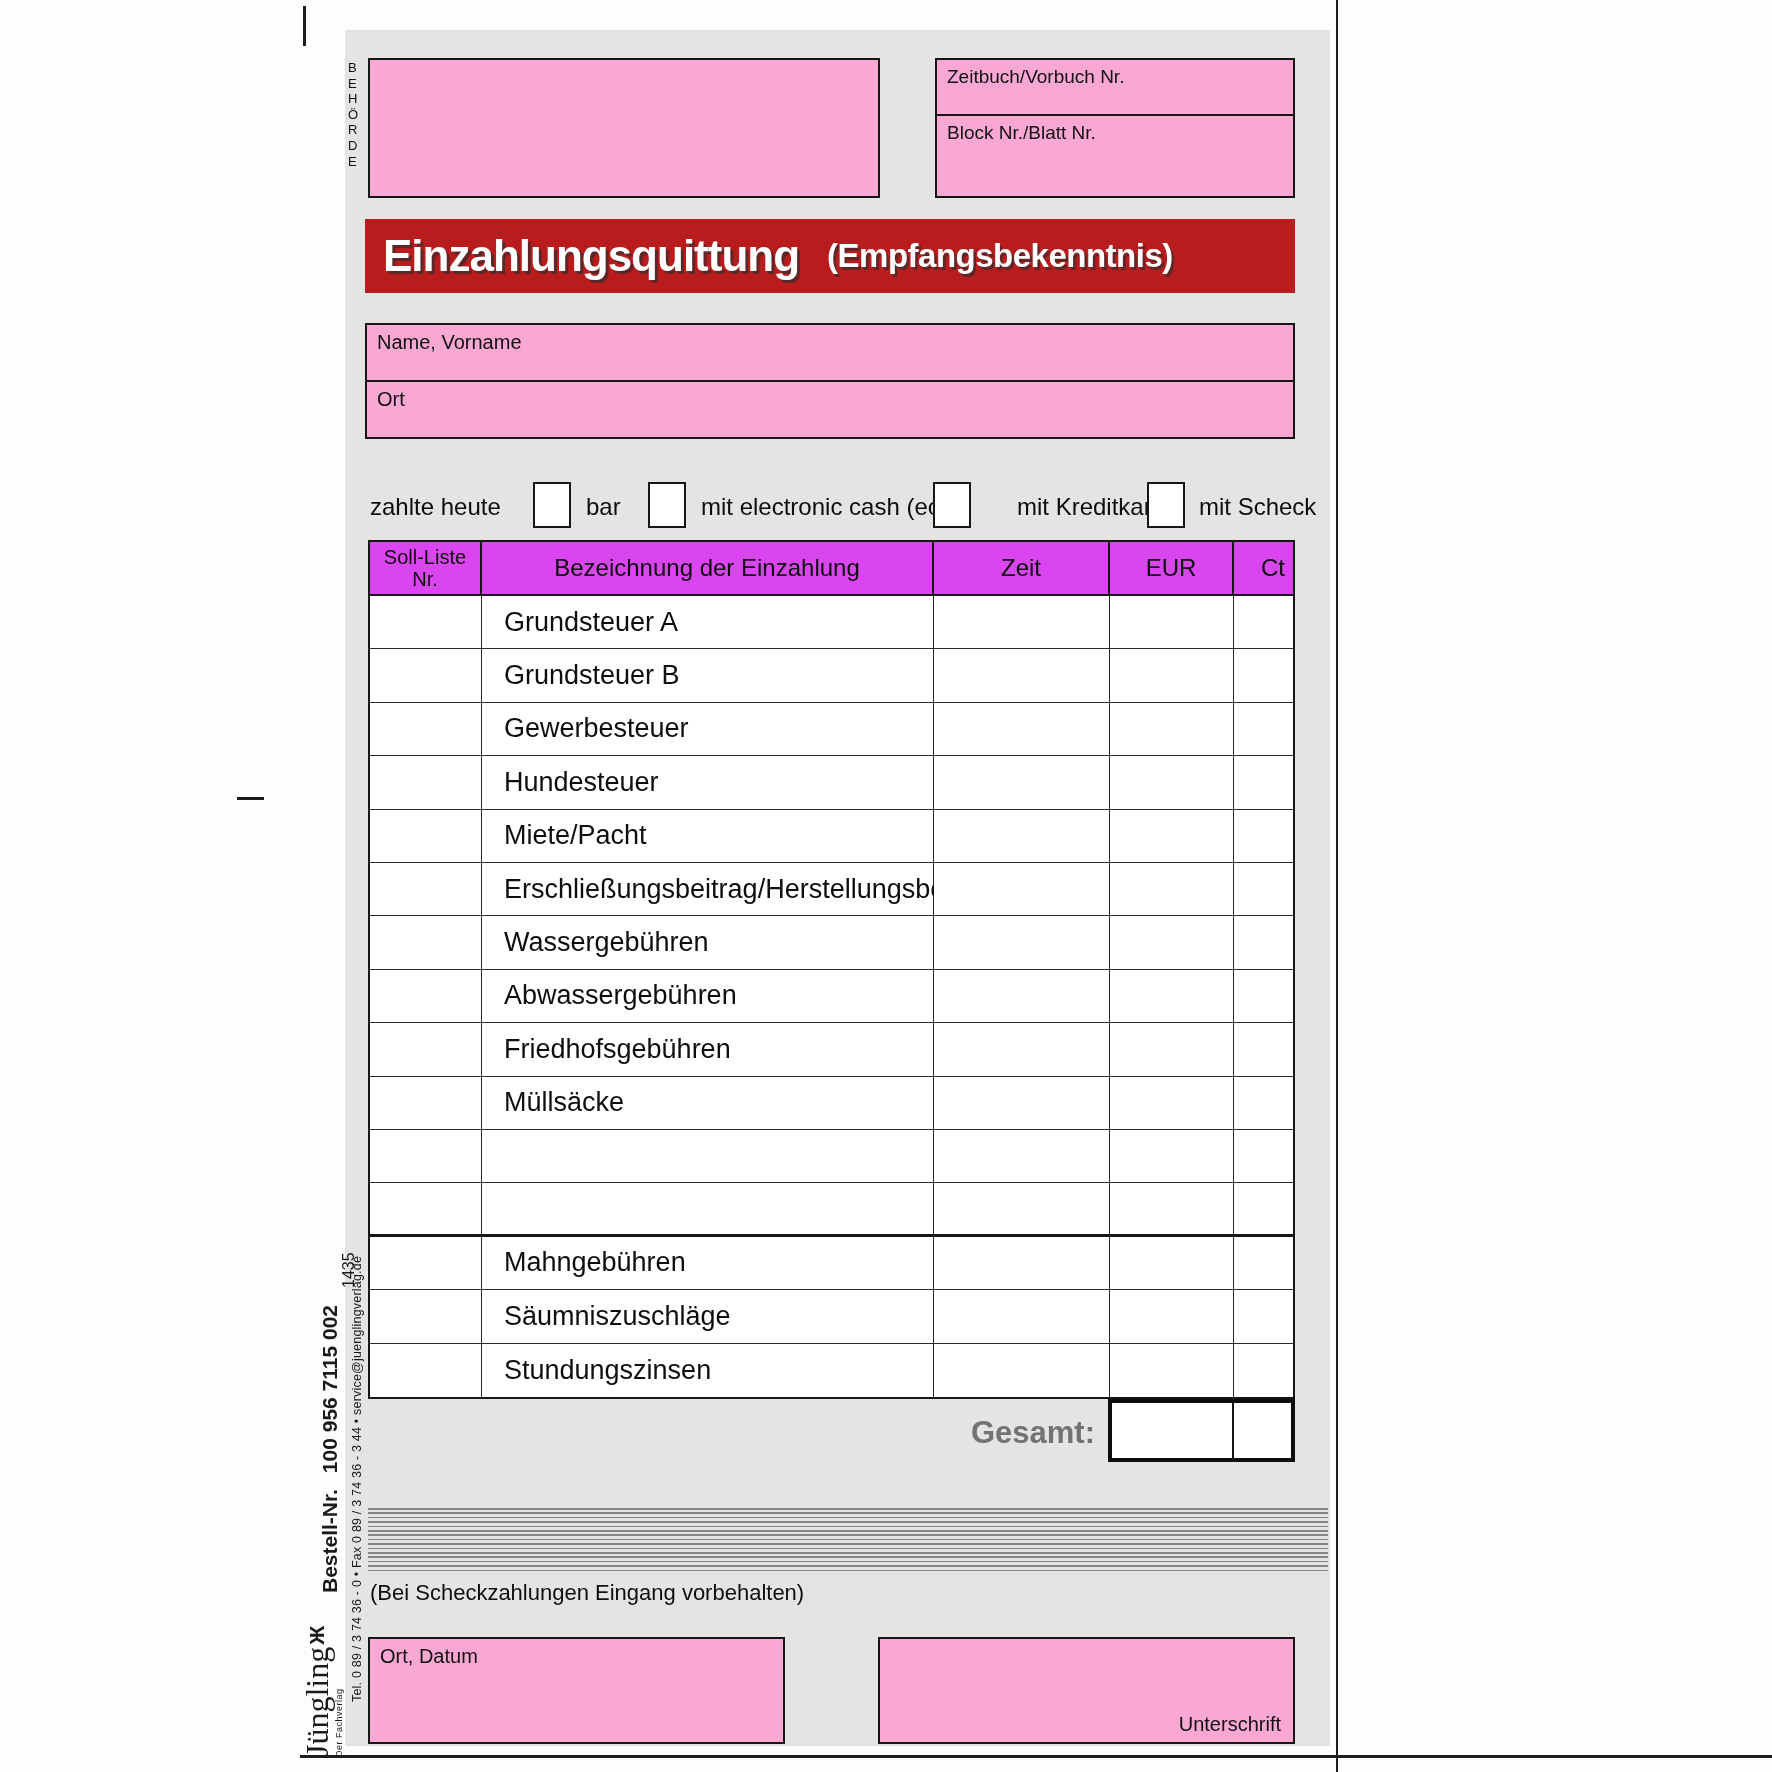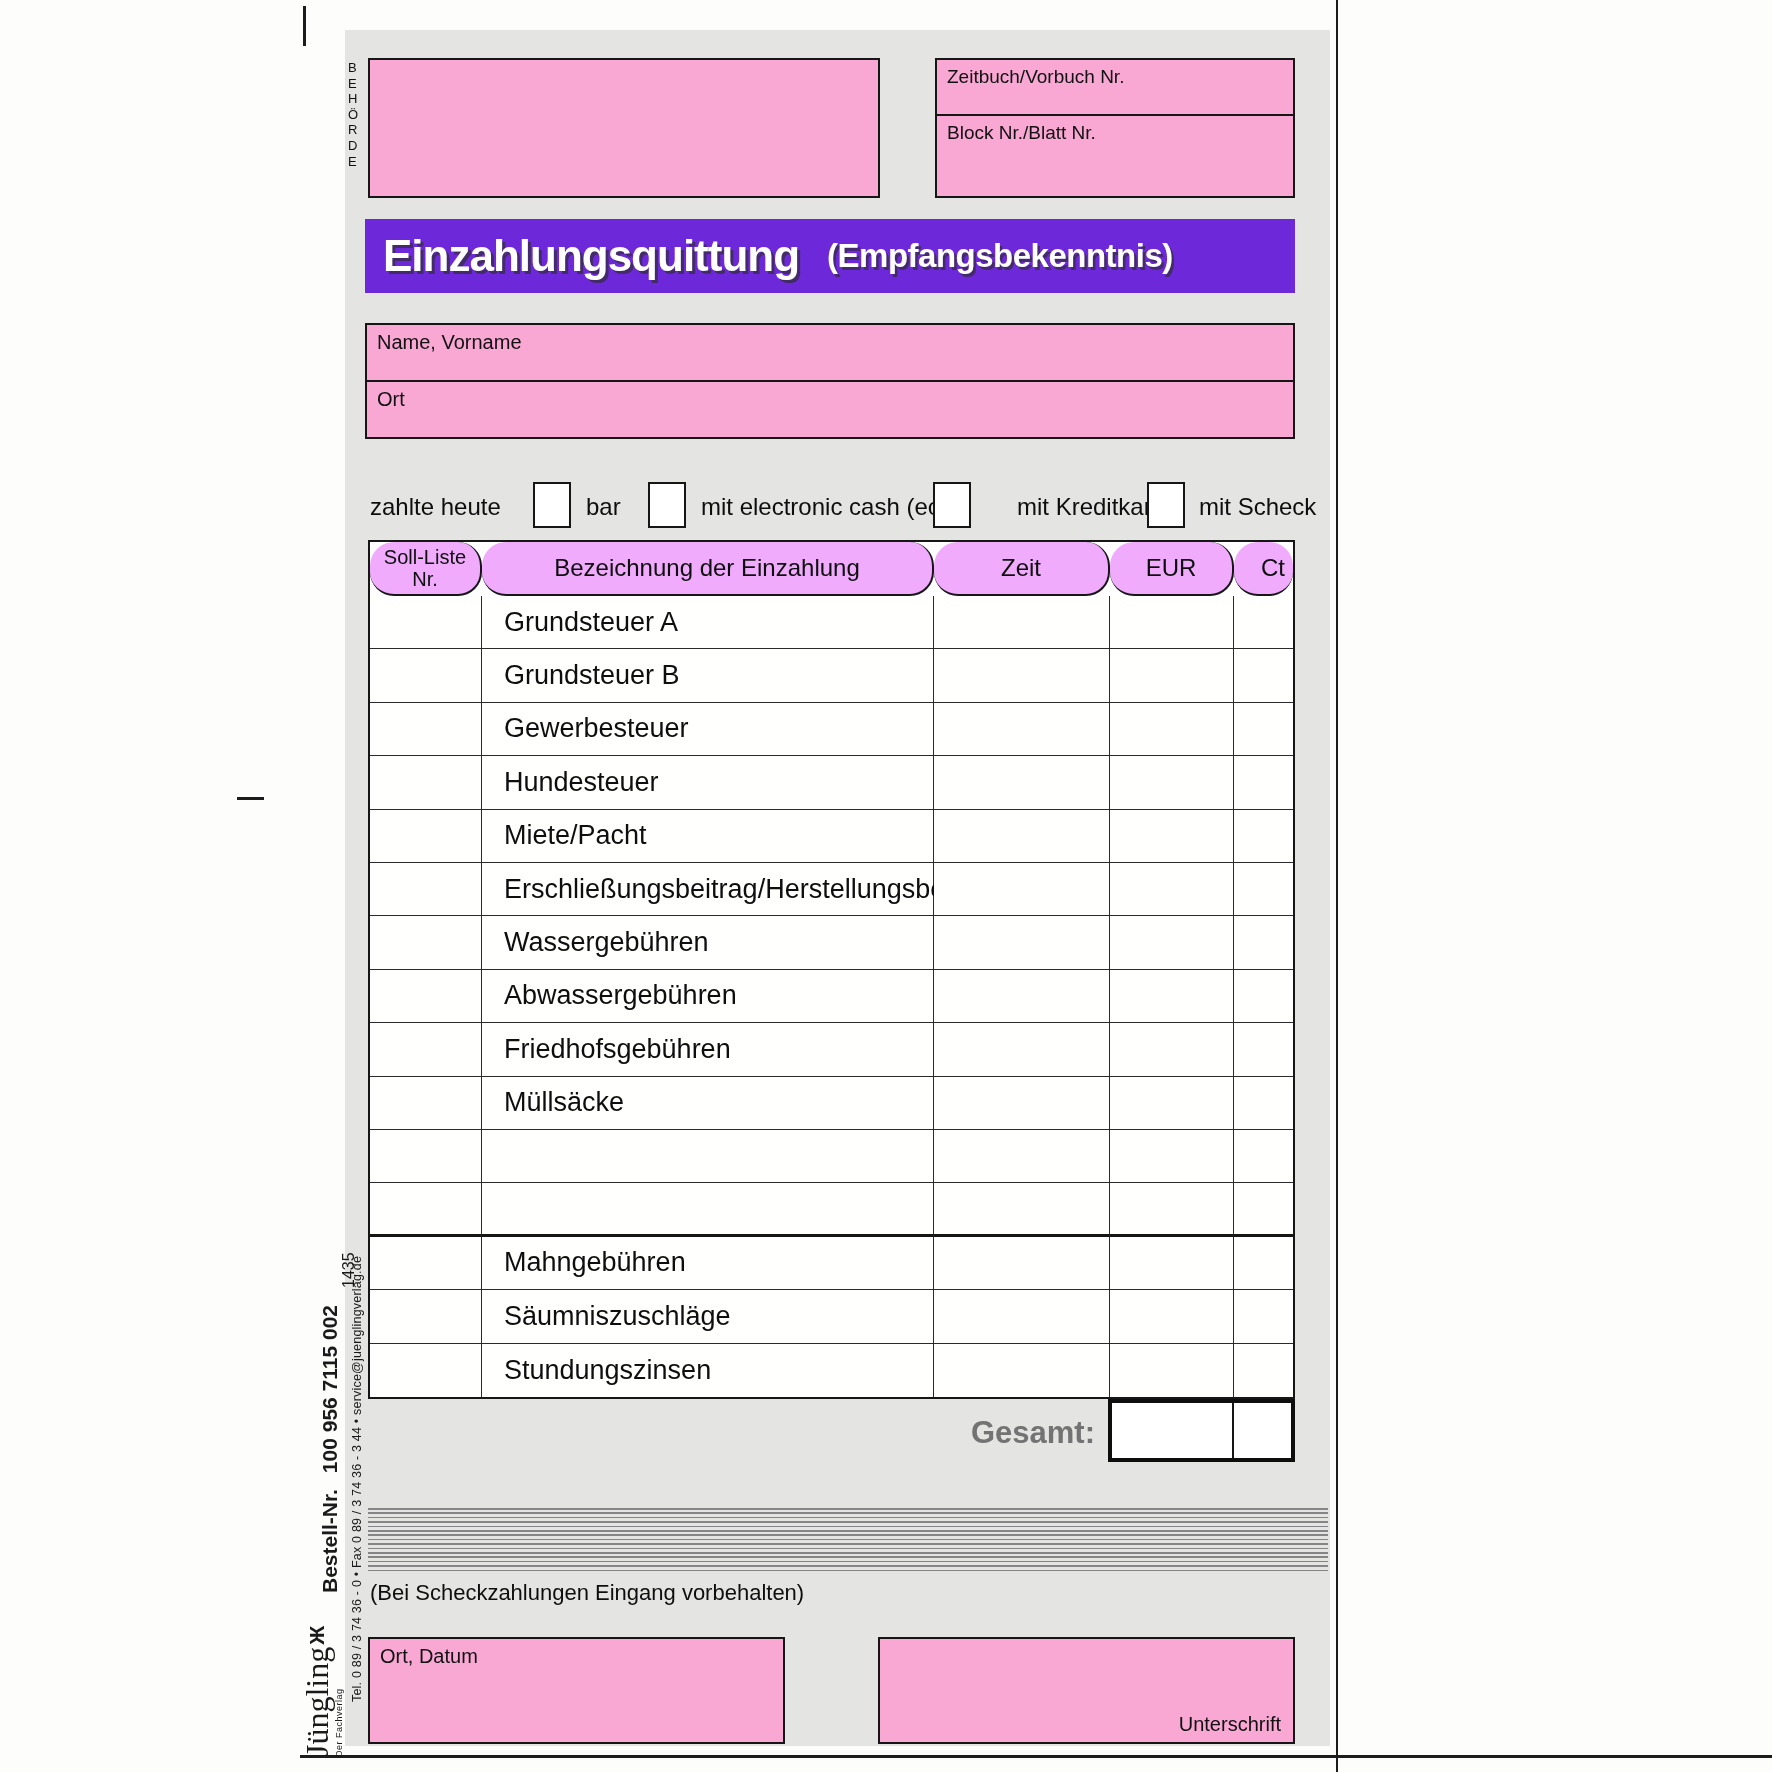--- a/index.html
+++ b/index.html
@@ -15,39 +15,39 @@
   
   .behoerde{position:absolute;left:348px;top:60px;font-size:13px;line-height:15.6px;
             white-space:pre-line;font-weight:400;color:#111;}
 
   
   .fbox{position:absolute;background:#f9a8d4;border:2.5px solid #161616;box-sizing:border-box;}
   .fbox .lab{position:absolute;left:10px;top:6px;font-size:19px;color:#111;}
   .hdiv{position:absolute;left:0;right:0;height:2px;background:#161616;}
 
   
-  .titleband{position:absolute;left:365px;top:219px;width:930px;height:74px;background:#6d28d9;
+  .titleband{position:absolute;left:365px;top:219px;width:930px;height:74px;background:#b91c1c;
              display:flex;align-items:center;padding-left:18px;box-sizing:border-box;white-space:nowrap;}
   .title-main{font-size:44px;font-weight:bold;color:#fff;letter-spacing:-1px;
               text-shadow:3px 3px 0 rgba(45,45,45,.65);}
   .title-sub{font-size:33px;font-weight:bold;color:#fff;margin-left:28px;letter-spacing:-0.5px;
              text-shadow:2.5px 2.5px 0 rgba(45,45,45,.65);}
 
   
   .payrow-label{position:absolute;font-size:24px;line-height:46px;top:484px;color:#0e0e0e;}
   .cb{position:absolute;top:482px;width:38px;height:46px;background:#fff;border:2.5px solid #161616;box-sizing:border-box;}
 
   
   .table{position:absolute;left:368px;top:540px;width:927px;height:859px;
          border:2.5px solid #161616;box-sizing:border-box;background:#fff;
          display:grid;grid-template-columns:112px 452px 176px 124px 1fr;
          grid-template-rows:54px repeat(15,1fr);}
-  .table .hc{background:#f0abfc;border-right:2px solid #161616;border-bottom:2.5px solid #161616;
+  .table .hc{background:#d946ef;border-right:2px solid #161616;border-bottom:2.5px solid #161616;
              display:flex;align-items:center;justify-content:center;text-align:center;
-             font-size:24px;color:#0e0e0e;border-radius:24px;}
+             font-size:24px;color:#0e0e0e;}
   .table .hc.small{font-size:20px;line-height:22px;flex-direction:column;}
   .table .c{background:#fffffe;border-right:1.8px solid #2a2a2a;border-bottom:1.6px solid #2a2a2a;
             display:flex;align-items:center;font-size:27px;color:#0e0e0e;}
   .table .c.lbl{padding-left:22px;}
   .table .lastcol{border-right:none;padding-left:19px;}
   .table .lastrow{border-bottom:none;}
   .table .heavy{border-bottom:3.2px solid #161616;}
 
   
   .gesamt-label{position:absolute;left:880px;top:1408px;width:215px;text-align:right;

